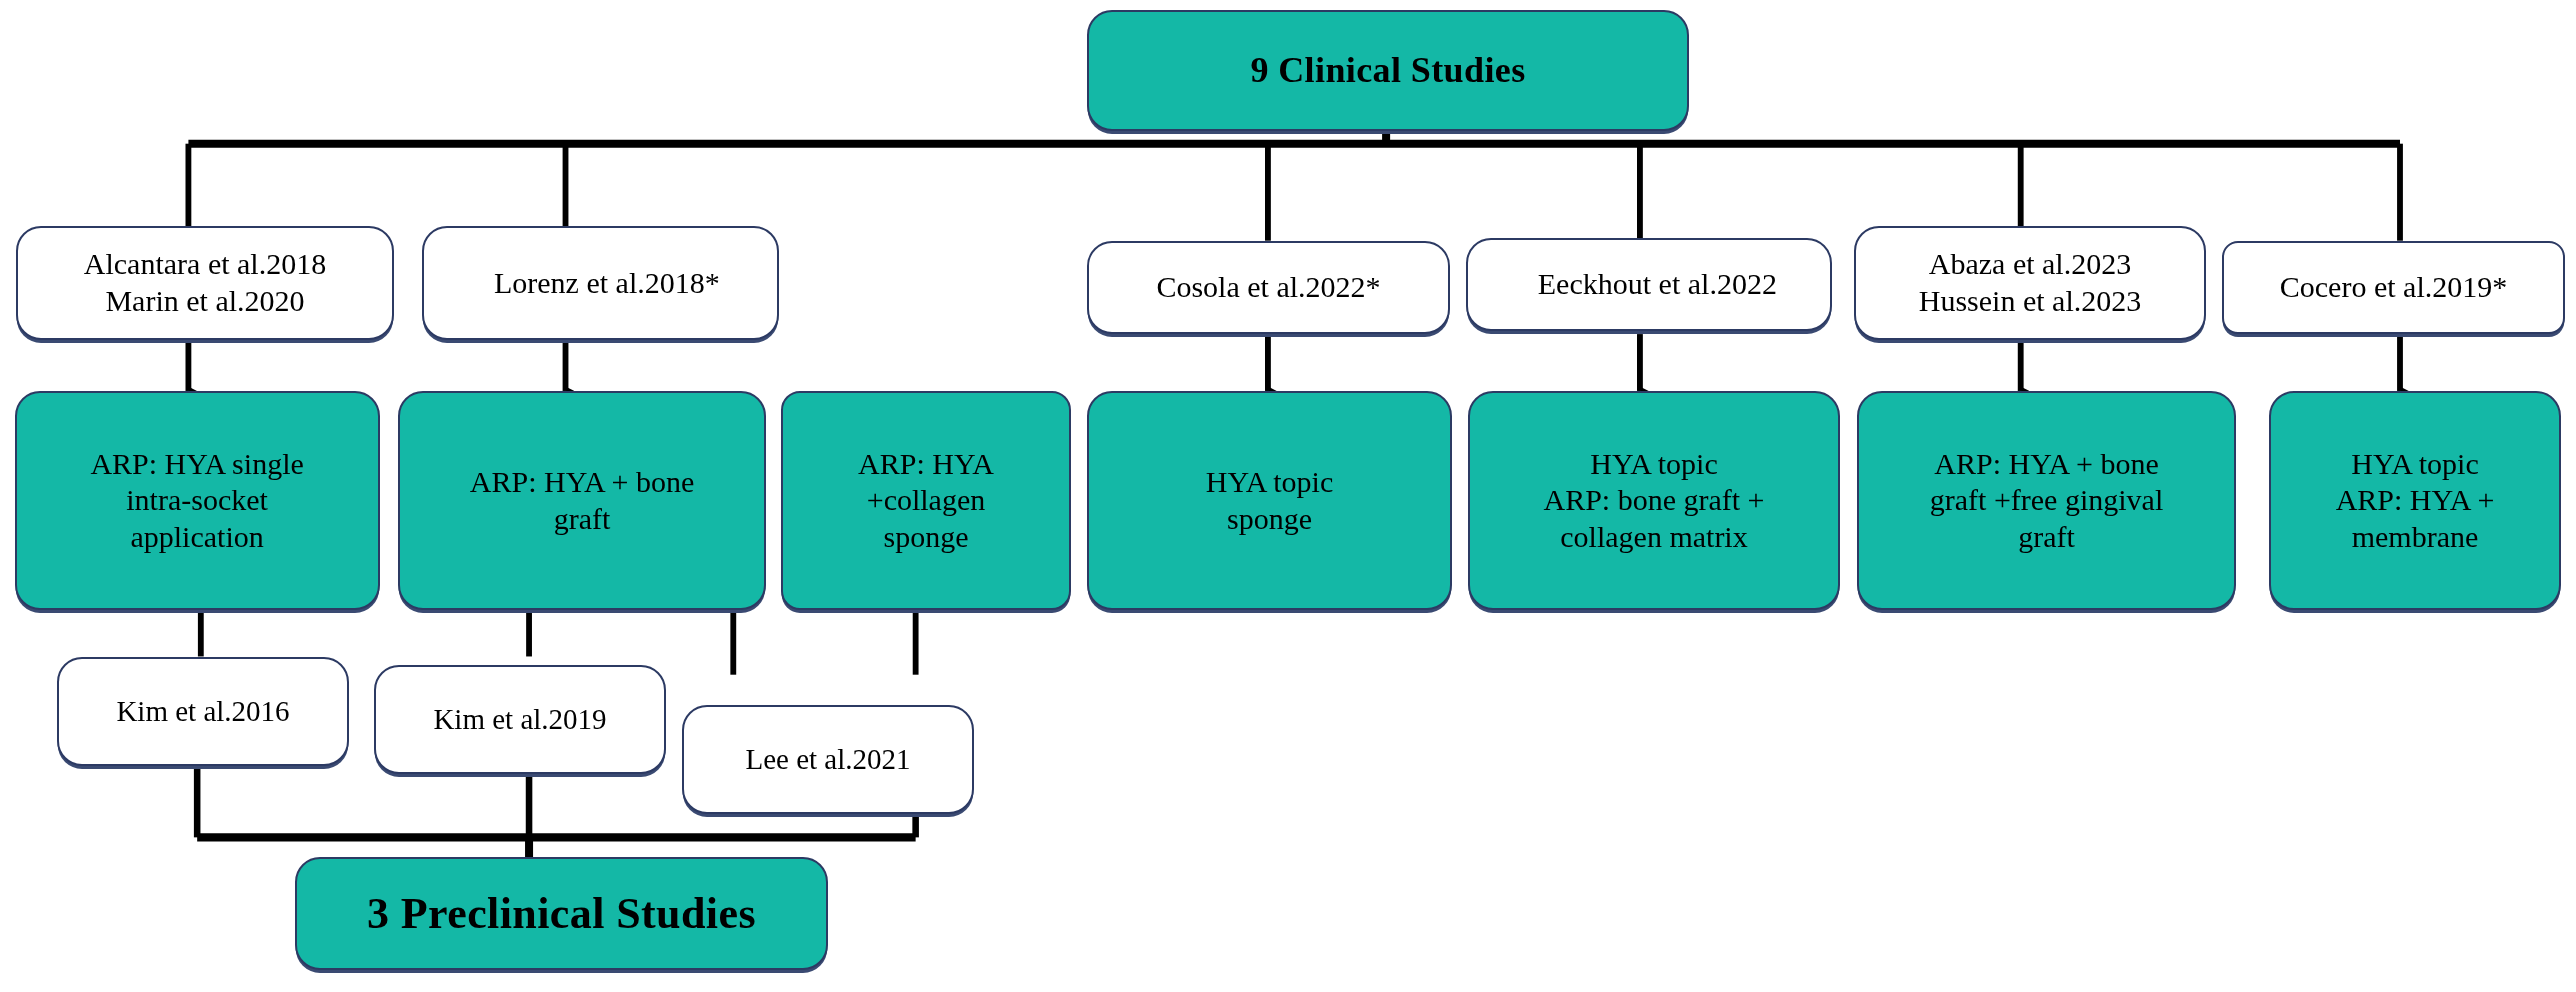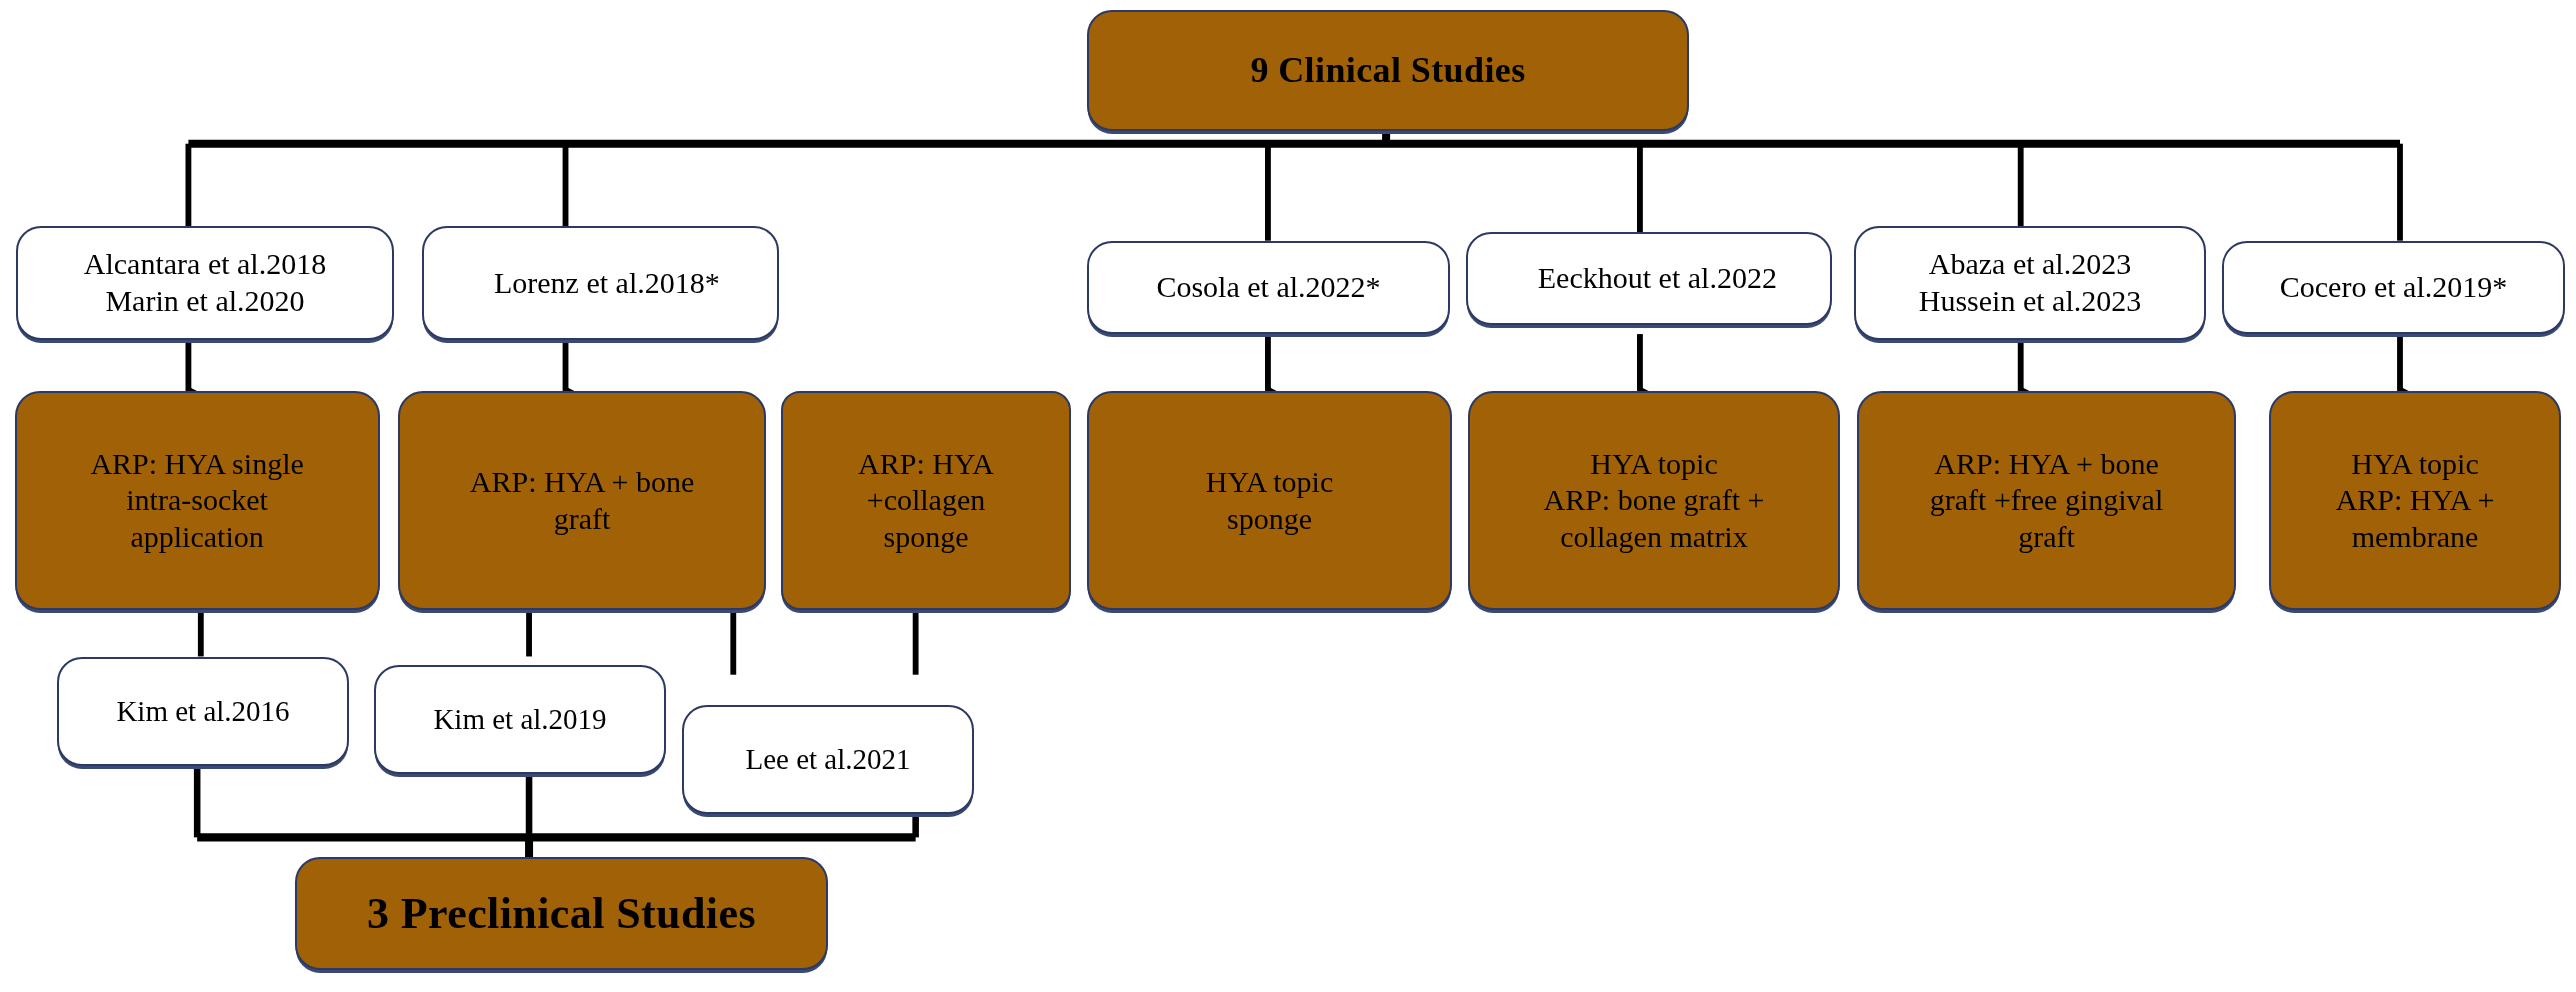--- a/index.html
+++ b/index.html
@@ -32,21 +32,21 @@
     color: #000000;
     border: 2.2px solid #2c3a63;
     border-radius: 25px;
     line-height: 1.22;
     padding: 2.9px 7.3px;
     z-index: 3;
   }
   .node .txt { width: 100%; }
   .node .txt div { white-space: nowrap; }
   .blue {
-    background: #a16207;
+    background: #14b8a6;
     box-shadow: 0 3.6px 0 -0.7px #3a4a72;
   }
   .white {
     background: #ffffff;
     box-shadow: 0 3.6px 0 -0.7px #3a4a72;
   }
   .title-node {
     font-weight: bold;
     letter-spacing: 0.4px;
   }
@@ -119,34 +119,34 @@
       <div>Lorenz et al.2018*</div>
     </div>
   </div>
 
   <div class="node white f-cite" style="left:1087px; top:241px; width:363px; height:93px;">
     <div class="txt">
       <div>Cosola et al.2022*</div>
     </div>
   </div>
 
-  <div class="node white f-cite" style="left:1466px; top:232px; width:366px; height:93px;padding-left:24px;">
+  <div class="node white f-cite" style="left:1466px; top:238px; width:366px; height:93px;padding-left:24px;">
     <div class="txt">
       <div>Eeckhout et al.2022</div>
     </div>
   </div>
 
   <div class="node white f-cite" style="left:1854px; top:226px; width:352px; height:114px;">
     <div class="txt">
       <div>Abaza et al.2023</div>
       <div>Hussein et al.2023</div>
     </div>
   </div>
 
-  <div class="node white f-cite" style="left:2222px; top:241px; width:343px; height:93px;">
+  <div class="node white f-cite" style="left:2222px; top:241px; width:343px; height:93px;border-radius:16px;">
     <div class="txt">
       <div>Cocero et al.2019*</div>
     </div>
   </div>
 
   <div class="node blue f-treat" style="left:14.6px; top:391px; width:365px; height:219px;">
     <div class="txt">
       <div>ARP: HYA single</div>
       <div>intra-socket</div>
       <div>application</div>

